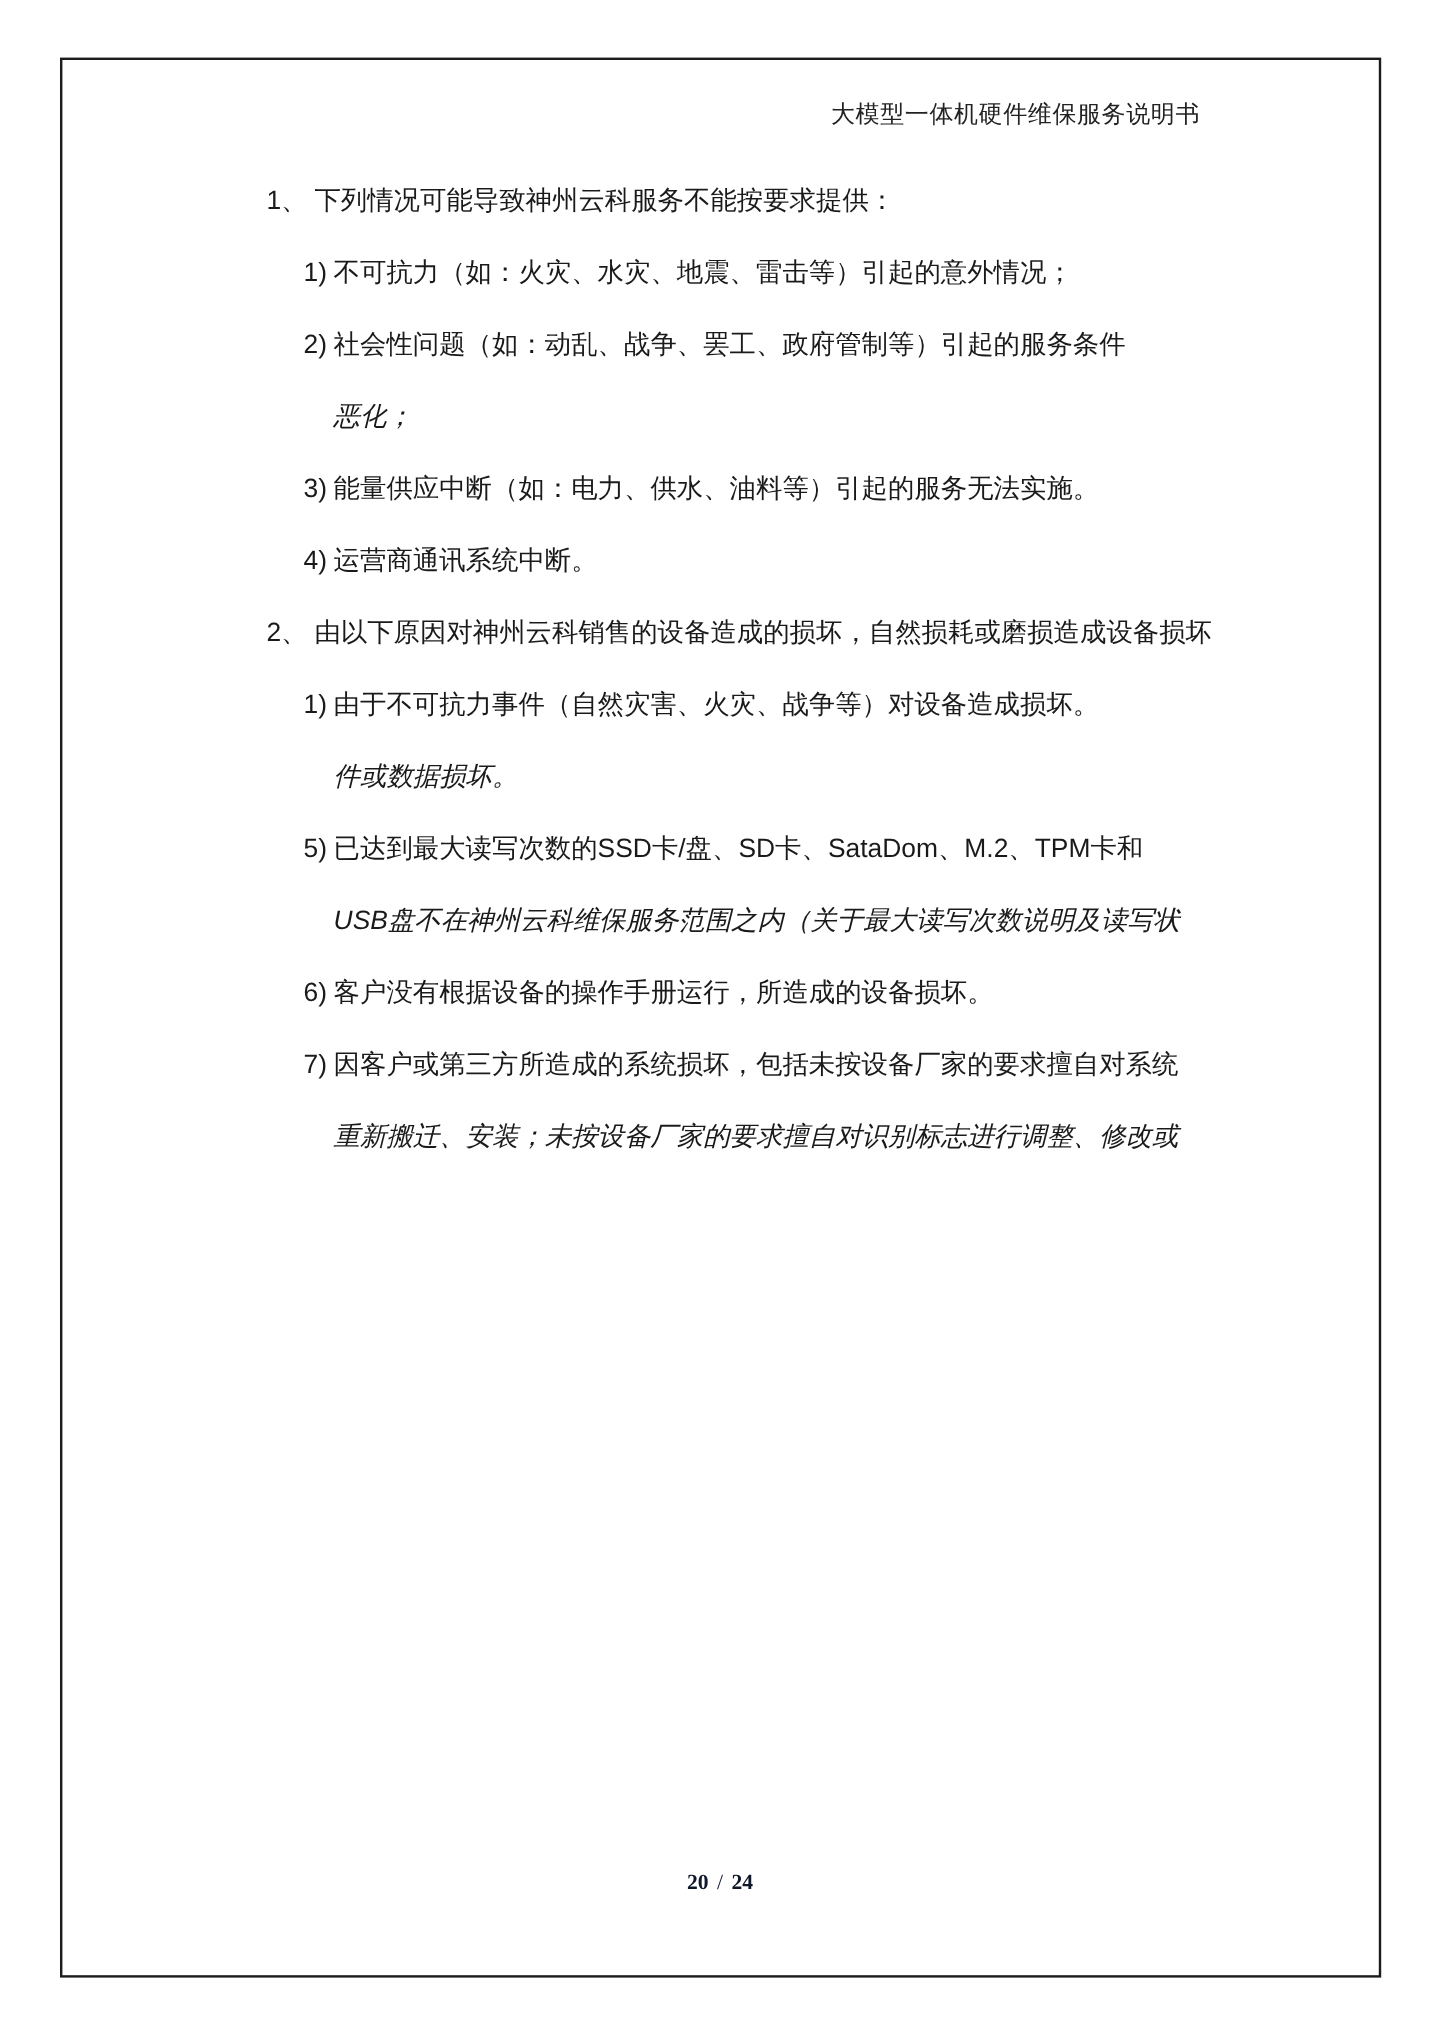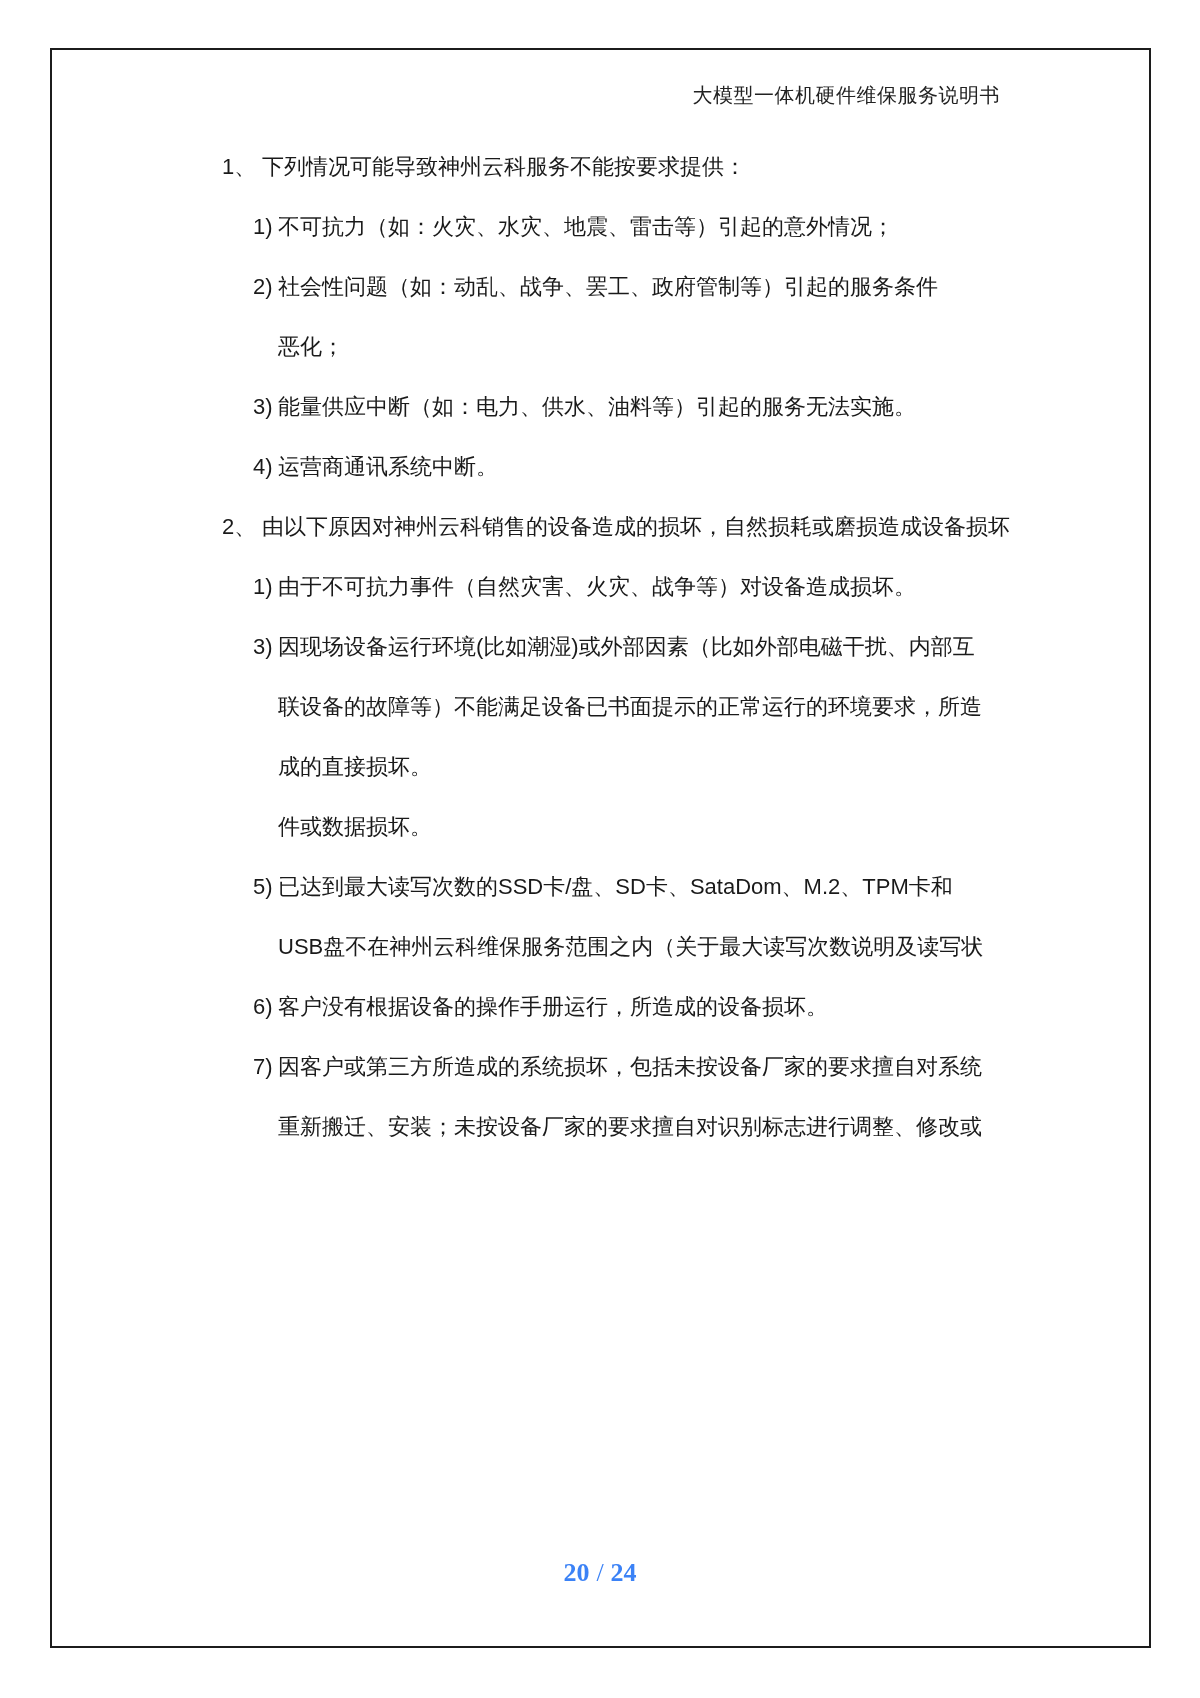--- a/index.html
+++ b/index.html
@@ -44,30 +44,30 @@
     height: 60px;
     white-space: nowrap;
     color: #1a1a1a;
   }
   .item .marker { display: inline-block; }
   .lv1 .line.first { padding-left: 222px; }
   .lv1 .marker { width: 40px; }
   .lv1 .line.cont { padding-left: 258px; }
   .lv2 .line.first { padding-left: 253px; }
   .lv2 .marker { width: 25px; }
-  .lv2 .line.cont { padding-left: 278px; }
+  .lv2 .line.cont { padding-left: 278px; font-style: italic; }
   .footer {
     position: absolute;
     top: 1558px;
     left: 0;
     width: 1200px;
     text-align: center;
     font-family: "Liberation Serif", "DejaVu Serif", serif;
-    font-size: 26px;
-    color: #3b82f6;
+    font-size: 18px;
+    color: #0f172a;
   }
   .footer .num { font-weight: bold; }
   .footer .sep { margin: 0 7px; font-weight: normal; }
 </style>
 </head>
 <body>
 
 <div class="page">
   <div class="frame"></div>
 
@@ -104,27 +104,20 @@
     <div class="line first">
       <span class="marker">2、</span><span class="text">由以下原因对神州云科销售的设备造成的损坏，自然损耗或磨损造成设备损坏</span>
     </div>
       </div>
       <div class="item lv2">
     <div class="line first">
       <span class="marker">1)</span><span class="text">由于不可抗力事件（自然灾害、火灾、战争等）对设备造成损坏。</span>
     </div>
   </div>
       <div class="item lv2">
-    <div class="line first">
-      <span class="marker">3)</span><span class="text">因现场设备运行环境(比如潮湿)或外部因素（比如外部电磁干扰、内部互</span>
-    </div>
-  <div class="line cont">联设备的故障等）不能满足设备已书面提示的正常运行的环境要求，所造</div>
-        <div class="line cont">成的直接损坏。</div>
-      </div>
-      <div class="item lv2">
   <div class="line cont">件或数据损坏。</div>
       </div>
       <div class="item lv2">
     <div class="line first">
       <span class="marker">5)</span><span class="text">已达到最大读写次数的SSD卡/盘、SD卡、SataDom、M.2、TPM卡和</span>
     </div>
   <div class="line cont">USB盘不在神州云科维保服务范围之内（关于最大读写次数说明及读写状</div>
       </div>
       <div class="item lv2">
     <div class="line first">

